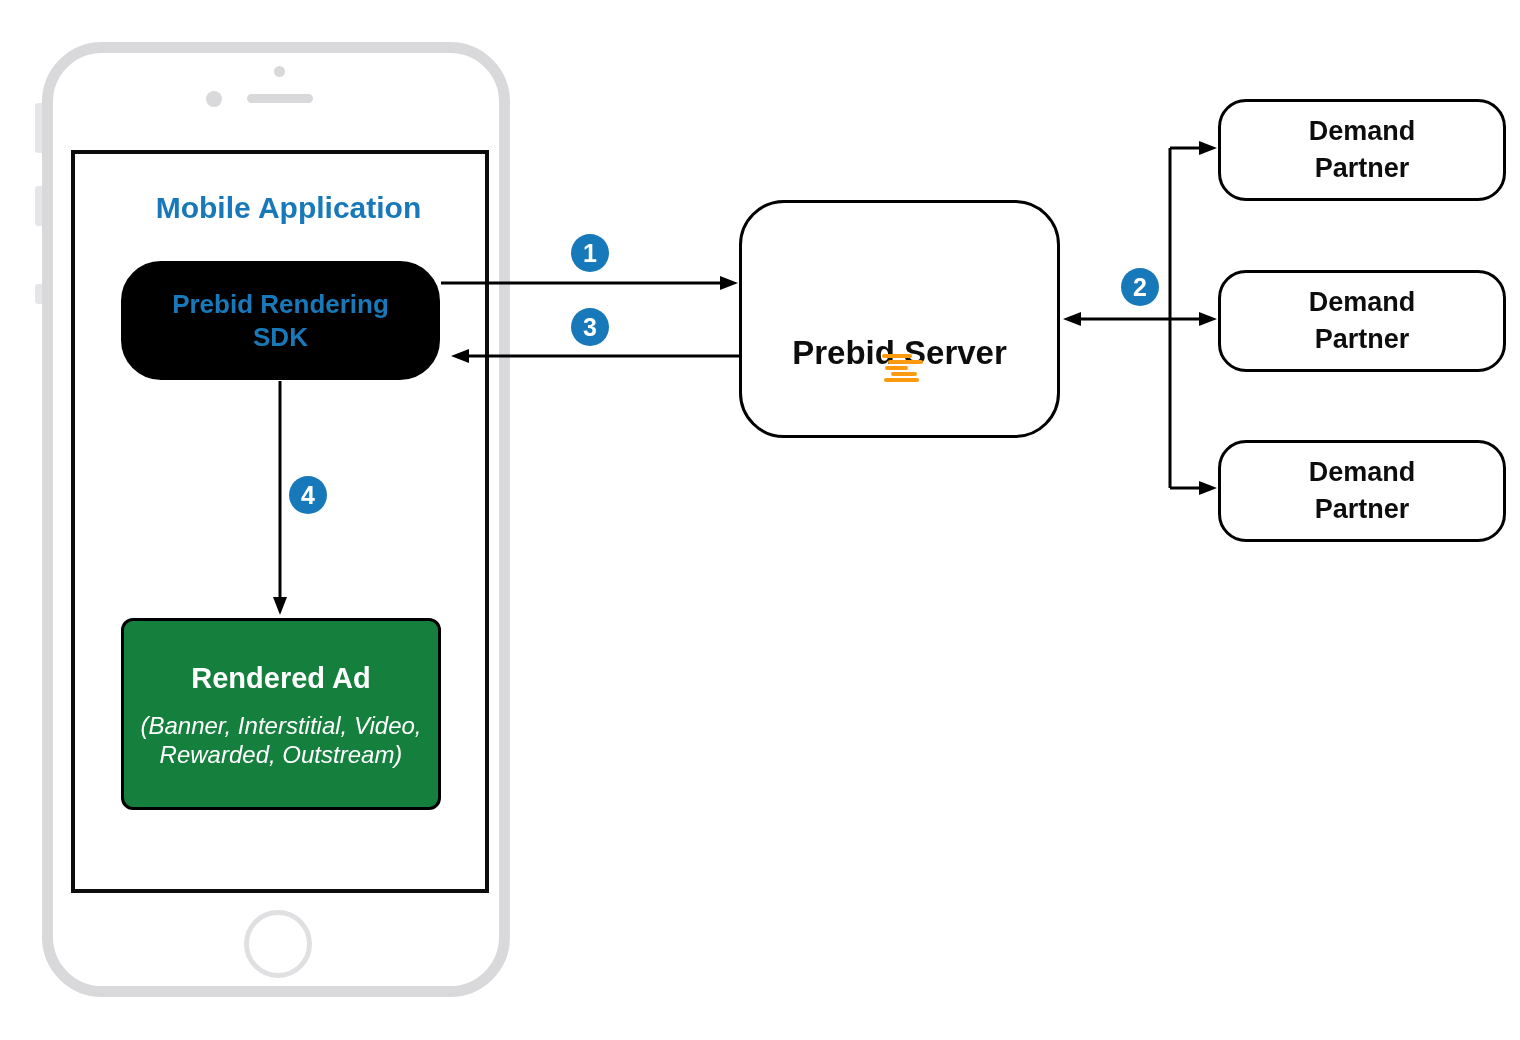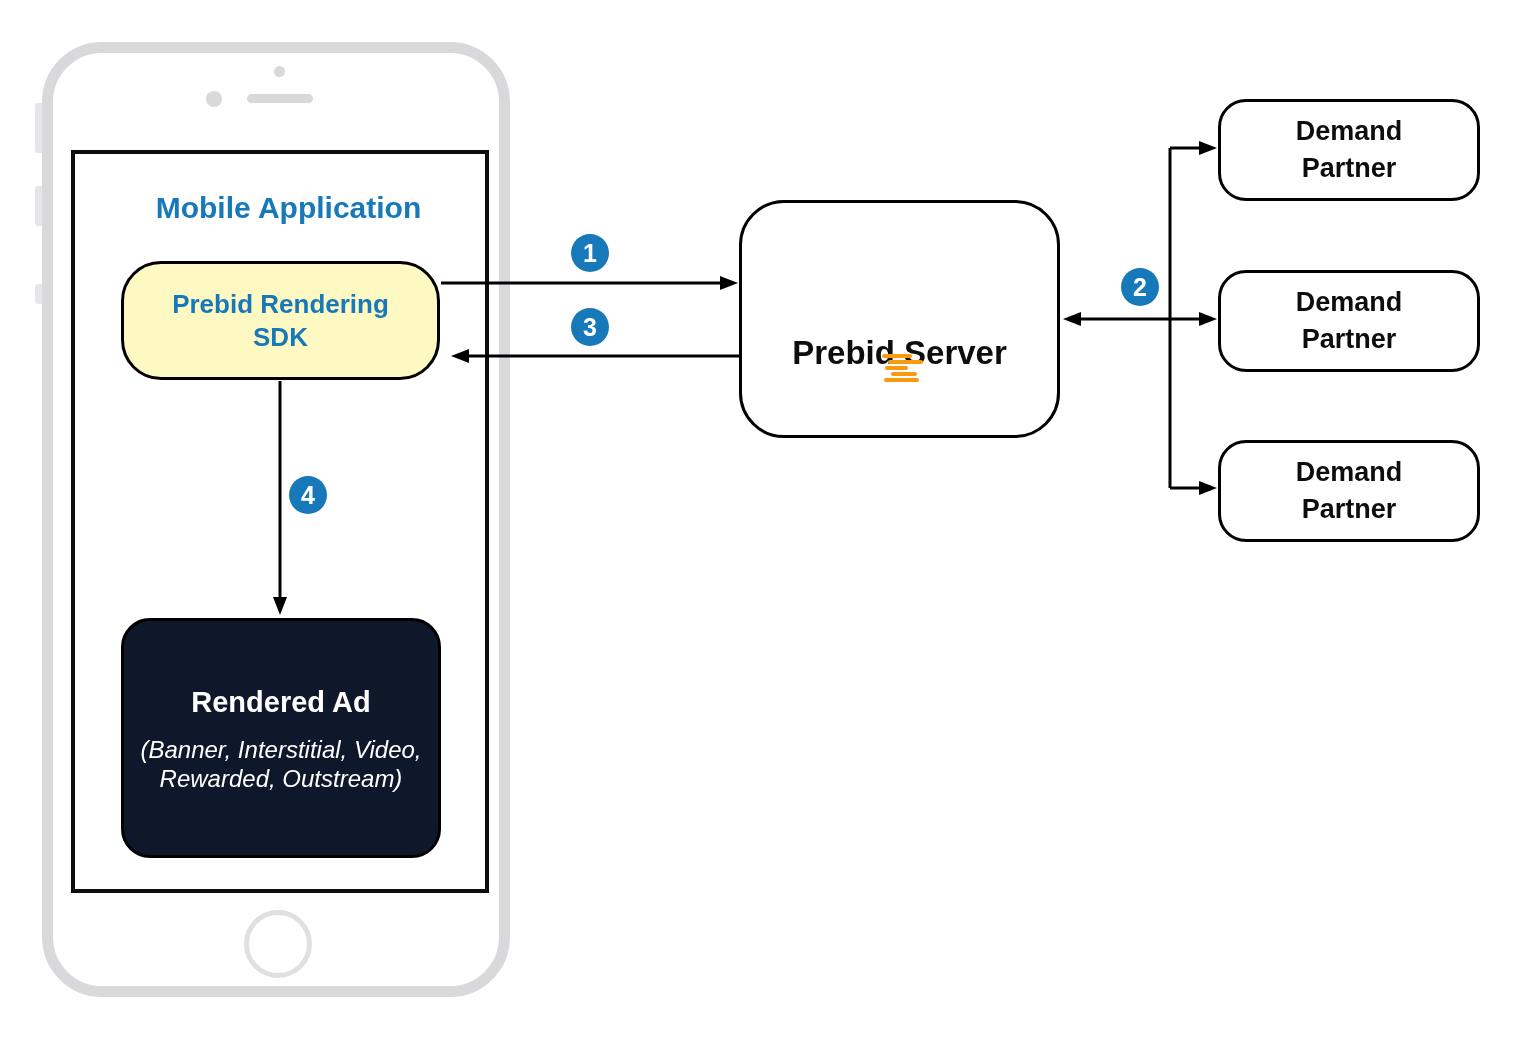--- a/index.html
+++ b/index.html
@@ -83,41 +83,41 @@
     color: #1879ba;
     padding-left: 17px;
   }
 
   .sdk-box {
     position: absolute;
     left: 46px; top: 107px;
     width: 319px; height: 119px;
     border: 3px solid #000000;
     border-radius: 40px;
-    background: #fef9c3;
+    background: #000000;
     display: flex;
     align-items: center;
     justify-content: center;
   }
   .sdk-label {
     color: #1879ba;
     font-size: 26px;
     font-weight: bold;
     line-height: 33px;
     text-align: center;
     white-space: pre-line;
   }
 
   .ad-box {
     position: absolute;
     left: 46px; top: 464px;
-    width: 320px; height: 240px;
+    width: 320px; height: 192px;
     border: 3px solid #000000;
-    border-radius: 29px;
-    background: #0f172a;
+    border-radius: 12px;
+    background: #15803d;
     display: flex;
     flex-direction: column;
     align-items: center;
     justify-content: center;
   }
   .ad-title {
     color: #ffffff;
     font-size: 29px;
     font-weight: bold;
     line-height: 36px;
@@ -167,21 +167,21 @@
   .server-logo .b1 { top: 0;    left: 0px; width: 30px; }
   .server-logo .b2 { top: 6px;  left: 6px; width: 35px; }
   .server-logo .b3 { top: 12px; left: 3px; width: 23px; }
   .server-logo .b4 { top: 18px; left: 9px; width: 26px; }
   .server-logo .b5 { top: 24px; left: 2px; width: 35px; }
 
   
   .partner-box {
     position: absolute;
     left: 1218px;
-    width: 262px; height: 102px;
+    width: 288px; height: 102px;
     border: 3px solid #000000;
     border-radius: 28px;
     background: #ffffff;
     display: flex;
     align-items: center;
     justify-content: center;
   }
   .partner-box.p1 { top: 99px; }
   .partner-box.p2 { top: 270px; }
   .partner-box.p3 { top: 440px; }

